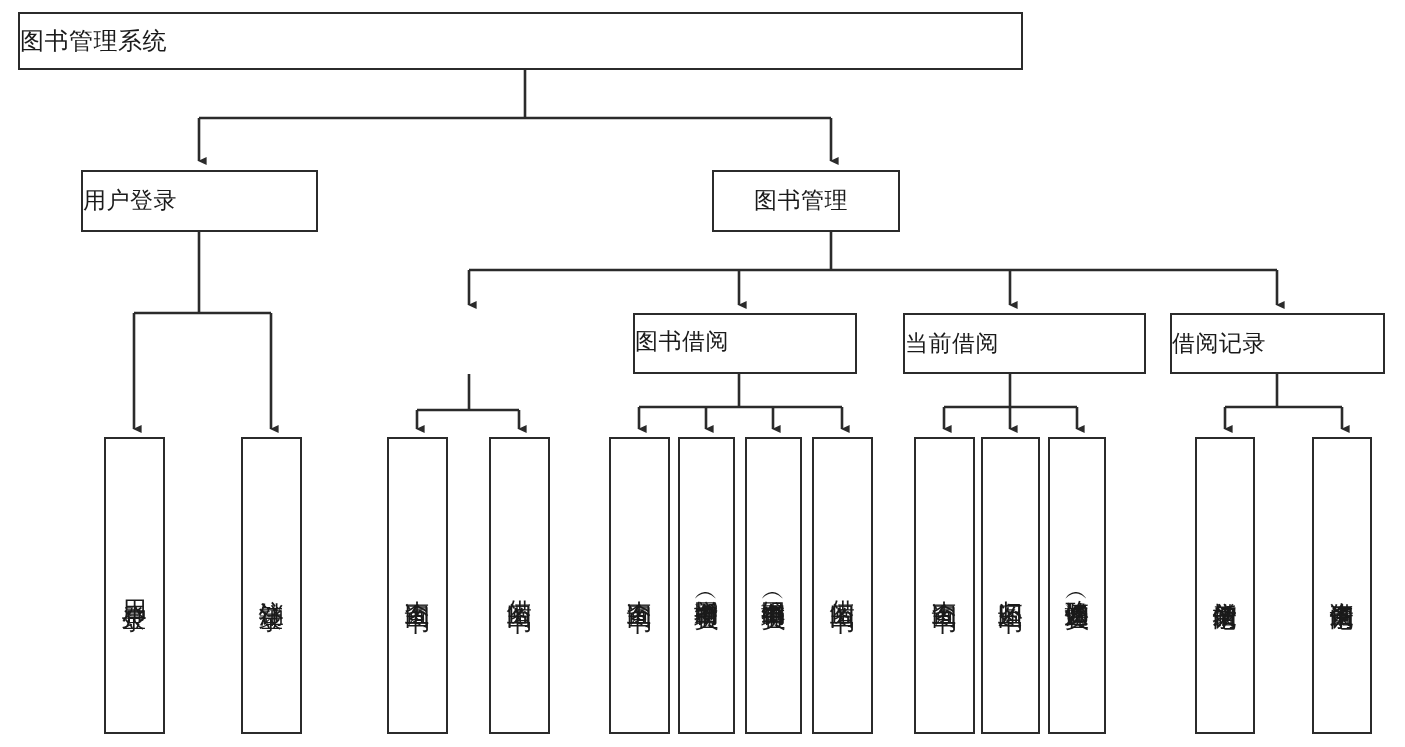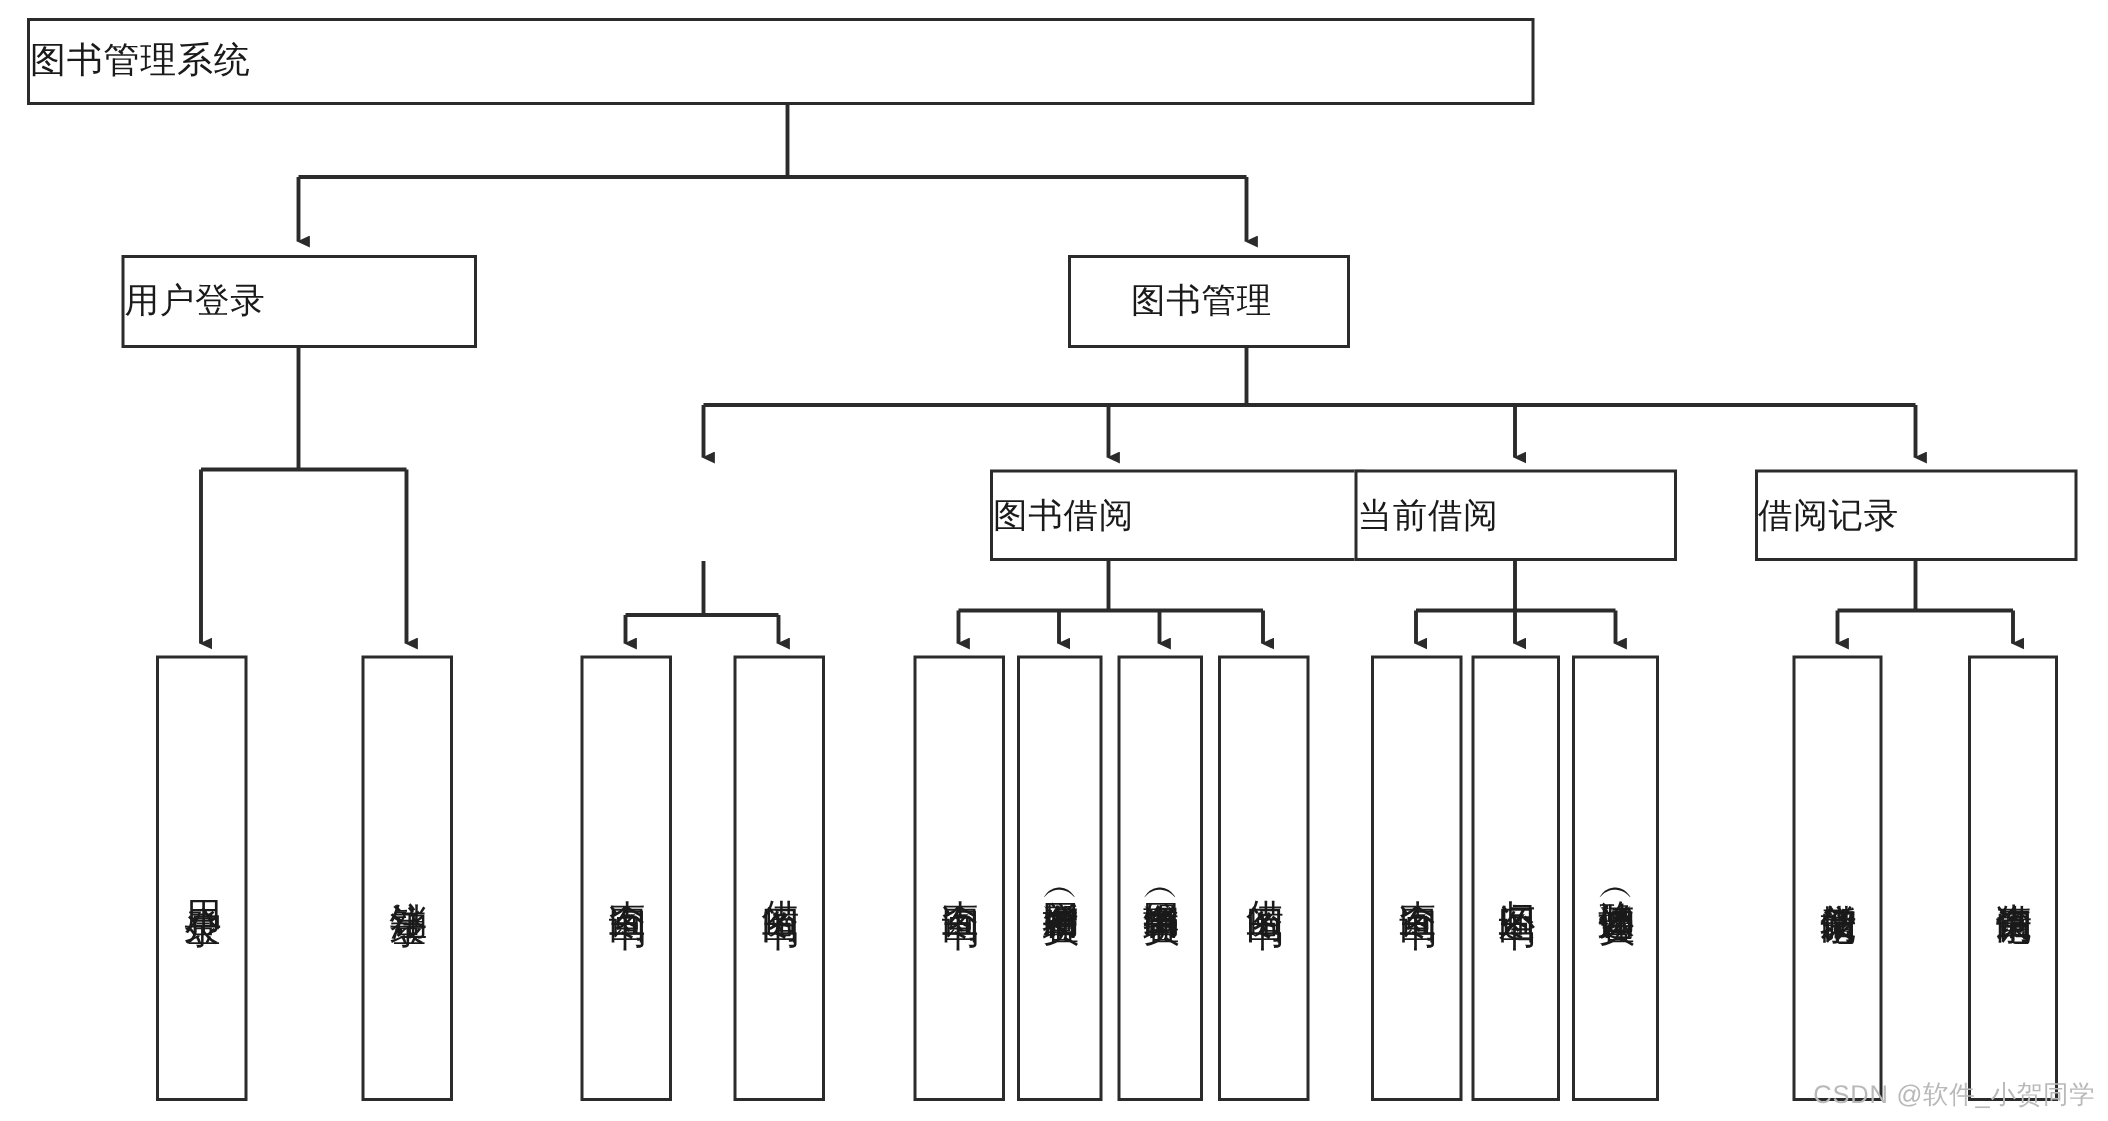--- a/index.html
+++ b/index.html
@@ -113,24 +113,24 @@
     <span class="label">图书管理系统</span>
   </div>
 
   <div class="node horiz" style="left:81px;top:170px;width:237px;height:62px;">
     <span class="label">用户登录</span>
   </div>
   <div class="node horiz" style="left:712px;top:170px;width:188px;height:62px;padding-left:40px;">
     <span class="label">图书管理</span>
   </div>
 
-  <div class="node horiz" style="left:660px;top:313px;width:250px;height:61px;">
+  <div class="node horiz" style="left:633px;top:313px;width:224px;height:61px;font-family:Liberation Mono, monospace;">
     <span class="label">图书借阅</span>
   </div>
-  <div class="node horiz" style="left:903px;top:313px;width:215px;height:61px;">
+  <div class="node horiz" style="left:903px;top:313px;width:243px;height:61px;">
     <span class="label">当前借阅</span>
   </div>
   <div class="node horiz" style="left:1170px;top:313px;width:215px;height:61px;">
     <span class="label">借阅记录</span>
   </div>
 
   <div class="node vert" style="left:104px;top:437px;width:61px;height:297px;">
     <span class="label">用户登录</span>
   </div>
   <div class="node vert" style="left:241px;top:437px;width:61px;height:297px;">
@@ -167,14 +167,13 @@
     <span class="label">确认归还（管理员）</span>
   </div>
 
   <div class="node vert tight" style="left:1195px;top:437px;width:60px;height:297px;">
     <span class="label">新增借阅记录</span>
   </div>
   <div class="node vert tight" style="left:1312px;top:437px;width:60px;height:297px;">
     <span class="label">查询借阅记录</span>
   </div>
 
-  <div class="watermark">CSDN @软件_小贺同学</div>
 </div>
 
 </body></html>

